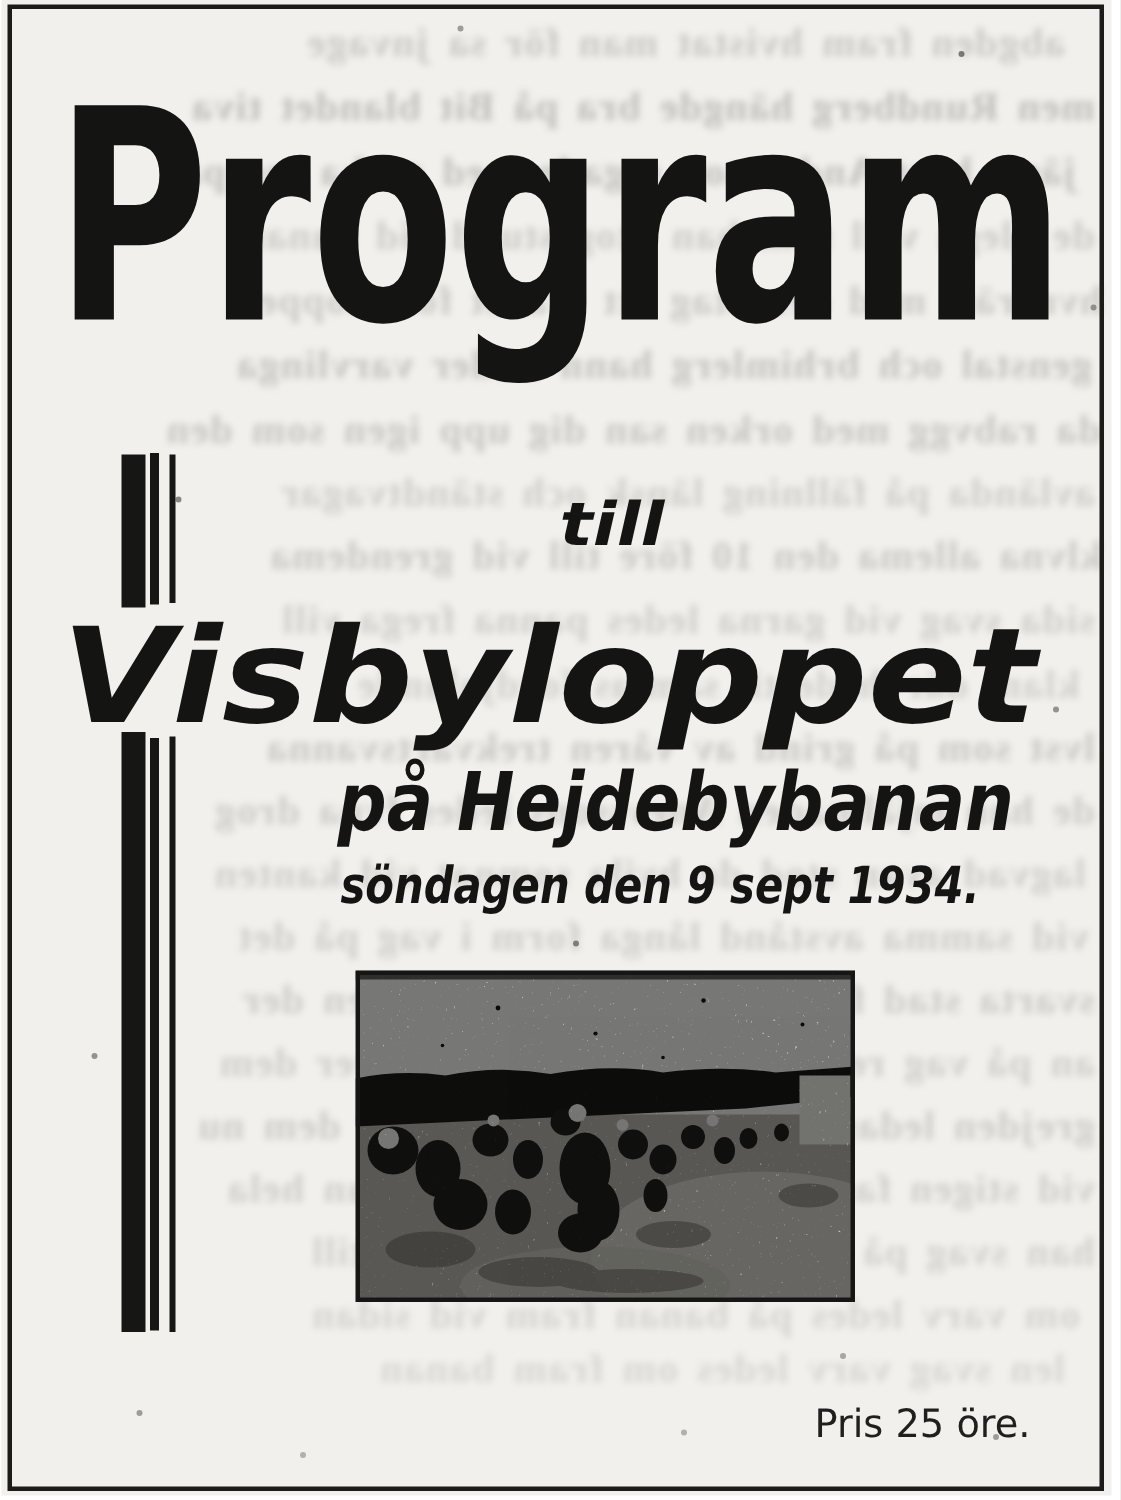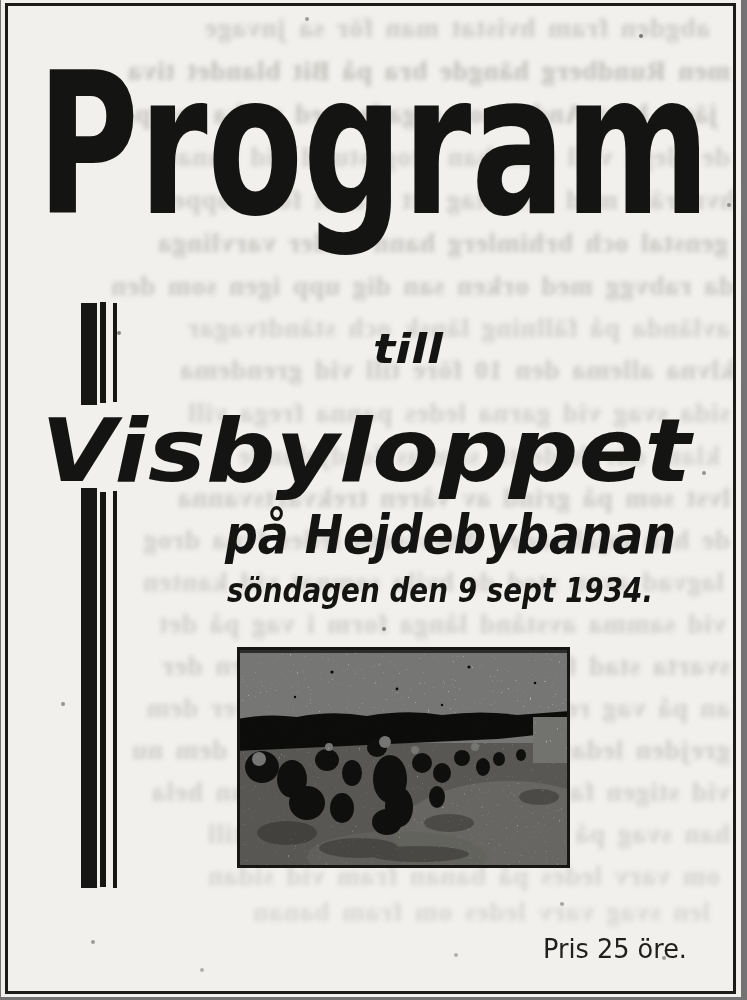--- a/index.html
+++ b/index.html
@@ -1,18 +1,18 @@
 <!DOCTYPE html>
 <html><head>
 <meta charset="utf-8">
 <style>
   html,body { margin:0; padding:0; background:#e8e8e6; }
   .stage {
     position:relative; width:747px; height:1000px; overflow:hidden;
-    background:#737373; font-family:"DejaVu Sans", sans-serif;
+    background:#ffffff; font-family:"DejaVu Sans", sans-serif;
   }
   .paper {
     position:absolute; left:1px; top:0; width:740px; height:997px;
     background:#f1f0ed; z-index:0;
   }
   
   .frame {
     position:absolute; left:5px; top:3px; width:731px; height:991px;
     border:3px solid #1b1b19; box-sizing:border-box; z-index:6; pointer-events:none;
   }

